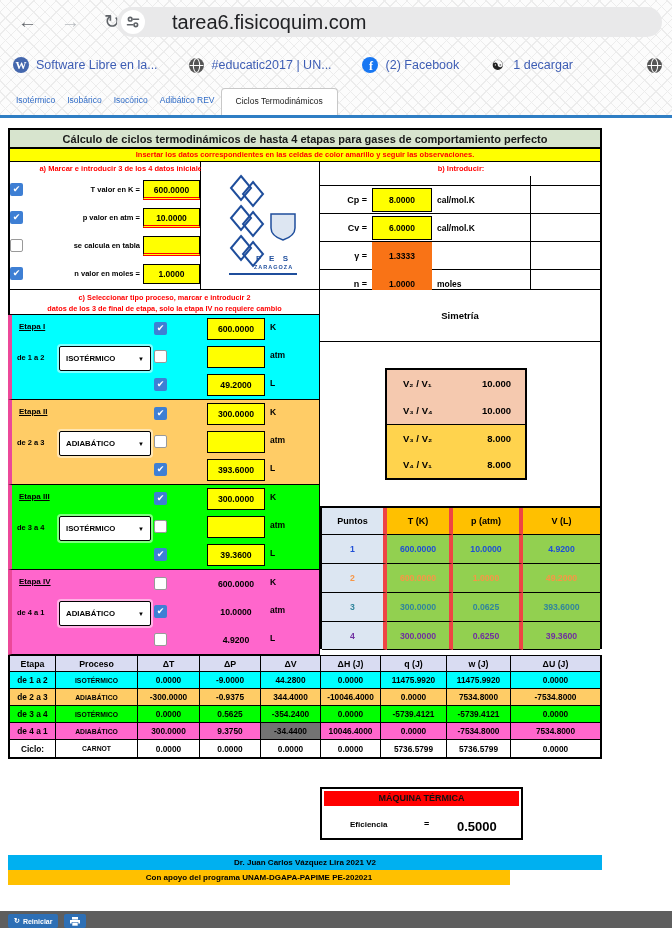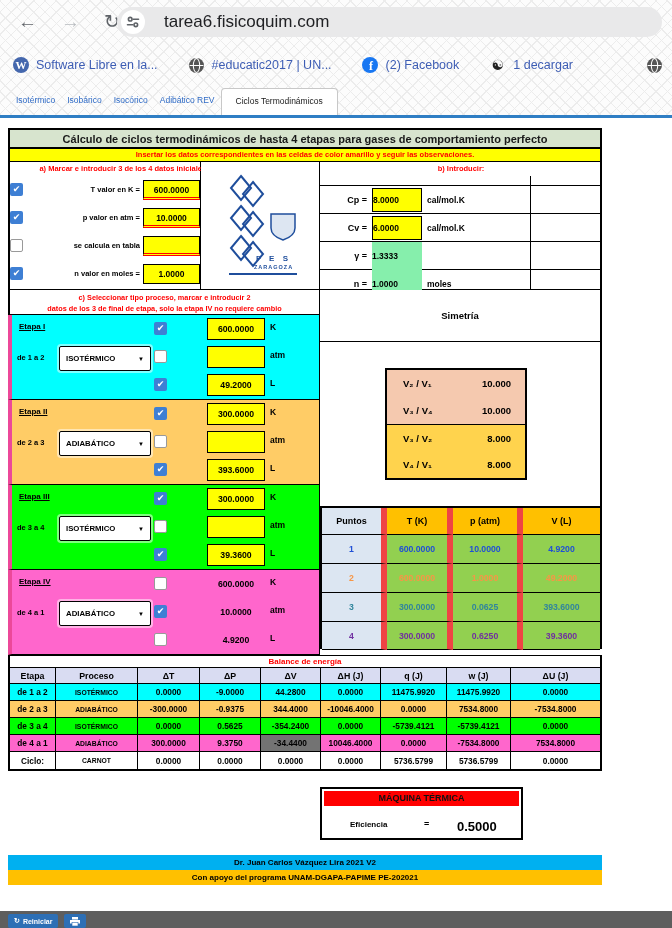--- a/index.html
+++ b/index.html
@@ -7,21 +7,21 @@
   body{font-family:"Liberation Sans",sans-serif;position:relative;background:#fff;overflow:hidden}
   .abs{position:absolute}
   
   .chrome{left:0;top:0;width:672px;height:115px;background:#fcfcfc;
     background-image:repeating-linear-gradient(45deg,#ececec 0 1px,transparent 1px 8px),
                      repeating-linear-gradient(135deg,#ececec 0 1px,transparent 1px 8px);}
   .navbtn{font-size:19px;color:#5f6368;line-height:30px;cursor:pointer}
   .navbtn.disabled{color:#b9bcc0}
   .urlpill{left:117px;top:7px;width:545px;height:30px;background:#e9e9ea;border-radius:15px;display:flex;align-items:center}
   .tunecircle{width:24px;height:24px;border-radius:12px;background:#fff;margin-left:4px;display:flex;align-items:center;justify-content:center}
-  .urltext{font-size:17px;color:#202124;margin-left:19px}
+  .urltext{font-size:20px;color:#202124;margin-left:27px}
   .bookmarks{left:0;top:44px;width:672px;height:42px;display:flex;align-items:center;padding-left:12px}
   .bm{display:flex;align-items:center;margin-right:30px;cursor:pointer}
   .bm-icon{display:flex;align-items:center;justify-content:center;width:17px;height:17px;margin-right:7px;font-size:14px;line-height:17px}
   .bm-label{font-size:12.5px;color:#3d5db4;white-space:nowrap}
   .bm.last{margin-left:auto;margin-right:2px}
   .tabstrip{left:0;top:86px;width:672px;height:29px;display:flex;align-items:flex-end;padding-left:10px}
   .ws-tab{font-size:8.5px;color:#2f6bc6;padding:0 6px;height:27px;line-height:24px;cursor:pointer;white-space:nowrap}
   .ws-tab.active{background:#fff;border:1px solid #c8c8c8;border-bottom:none;border-radius:4px 4px 0 0;color:#1a1a1a;padding:0 14px}
   .blueline{left:0;top:115px;width:672px;height:3px;background:#2f7ec4}
   
@@ -37,23 +37,23 @@
   .ycell{background:#ffff00;border:1px solid #000;text-align:center;font-weight:bold;font-size:8.5px}
   .redline{border-bottom:3px double #f00}
   .logobox{left:193px;top:34px;width:119px;height:128px;border-right:1px solid #000;border-bottom:1px solid #000;background:#fff}
   .logotext1{left:248px;top:126px;font-size:8px;font-weight:bold;color:#1f4e9c;letter-spacing:3px}
   .logotext2{left:246px;top:136px;font-size:5.5px;font-weight:bold;color:#1f4e9c;letter-spacing:1px}
   .bbox{left:312px;top:34px;width:282px;height:128px;border-right:2px solid #000;border-bottom:1px solid #000;background:#fff}
   .bheader{width:282px;height:24px;text-align:center;font-weight:bold;font-size:7.5px;color:#f00;border-bottom:1px solid #000;line-height:14px}
   .brow{display:flex;align-items:center;height:28px;border-bottom:1px solid #000}
   .brow:last-child{border-bottom:none}
   .blabel{width:52px;text-align:right;font-weight:bold;font-size:9px;padding-right:5px}
-  .bcell{width:50px;height:24px;text-align:left;font-weight:bold;font-size:8.5px;line-height:22px}
+  .bcell{width:60px;height:24px;text-align:center;font-weight:bold;font-size:8.5px;line-height:22px}
   .bcell.yellow{background:#ffff00;border:1px solid #000}
-  .bcell.green{background:#86efac;height:28px;line-height:28px}
+  .bcell.green{background:#f97316;height:28px;line-height:28px}
   .bunit{font-weight:bold;font-size:8.5px;padding-left:5px}
   .bvline{left:522px;top:48px;width:1px;height:114px;background:#000}
   .cnote{left:0;top:162px;width:312px;height:25px;border-left:2px solid #000;border-right:1px solid #000;border-bottom:1px solid #000;text-align:center;font-weight:bold;font-size:7.3px;color:#f00;line-height:11px;padding-top:2px;background:#fff}
   .simhdr{left:312px;top:162px;width:282px;height:52px;border-right:2px solid #000;border-bottom:1px solid #000;display:flex;align-items:center;justify-content:center;font-weight:bold;font-size:9.5px;background:#fff}
   .simbody{left:312px;top:214px;width:282px;height:164px;border-right:2px solid #000;background:#fff}
   .ratios{position:absolute;left:65px;top:26px;width:142px;height:112px;border:2px solid #000}
   .ratio-row{height:27px;display:flex;align-items:center;justify-content:space-between;padding:0 14px 0 16px}
   .ratio-row.top{background:#f5c9af}
   .ratio-row.bot{background:#ffd34d}
   .ratio-row.divider{border-top:1px solid #000}
@@ -64,38 +64,38 @@
   .etapa-select{position:absolute;left:47px;top:31px;width:92px;height:25px;background:#fff;border:1px solid #000;border-radius:2px;display:flex;align-items:center;justify-content:space-between;padding:0 6px;cursor:pointer;box-shadow:0 0 0 2px rgba(255,255,255,.5)}
   .sel-label{font-weight:bold;font-size:7.8px}
   .sel-chev{font-size:6px}
   .etapa-row{position:absolute;left:0;width:312px;height:28px}
   .etapa-row .cb{position:absolute;left:142px;top:7px}
   .vcell{position:absolute;left:195px;top:3px;width:58px;height:22px;text-align:center;font-weight:bold;font-size:8.7px;line-height:20px}
   .vcell.yellow{background:#ffff00;border:1px solid #000}
   .vcell.plain{line-height:22px}
   .vunit{position:absolute;left:258px;top:7px;font-weight:bold;font-size:8.5px}
   .puntos{left:312px;top:378px;width:282px;height:143px;border:2px solid #000;display:grid;grid-template-columns:65px 66px 70px 77px;grid-template-rows:27px 29px 29px 29px 28px}
-  .pcell{border-right:6px solid #ef4444;border-bottom:1px solid #000;display:flex;align-items:center;justify-content:center;font-weight:bold;font-size:8.7px}
+  .pcell{border-right:4px solid #ef4444;border-bottom:1px solid #000;display:flex;align-items:center;justify-content:center;font-weight:bold;font-size:8.7px}
   .pcell.hdr{font-size:9px}
   .pcell:nth-child(4n){border-right:none}
   .balance{left:0;top:527px;width:594px;border:2px solid #000;border-top:1px solid #000;background:#fff}
   .bal-title{height:12px;text-align:center;font-weight:bold;font-size:8px;color:#f00;line-height:11px;border-bottom:1px solid #000}
   .bal-grid{display:grid;grid-template-columns:46px 82px 62px 61px 60px 60px 66px 64px 89px}
   .bal-cell{border-right:1px solid #000;border-bottom:1px solid #000;display:flex;align-items:center;justify-content:center;font-weight:bold;font-size:8.3px;height:17px;overflow:hidden}
   .bal-cell.hdr{background:#d9dcf2;font-size:8.8px;height:16px}
   .bal-cell.proc{font-size:6.8px}
   .bal-cell:nth-child(9n){border-right:none}
   .bal-grid .bal-cell:nth-last-child(-n+9){border-bottom:none}
   .maquina{left:312px;top:659px;width:203px;height:53px;border:2px solid #000;background:#fff}
   .maq-banner{position:absolute;left:2px;top:2px;width:195px;height:15px;background:#f00;text-align:center;font-weight:bold;font-size:9px;line-height:15px;color:#111}
   .maq-label{position:absolute;left:28px;top:31px;font-weight:bold;font-size:8px}
   .maq-eq{position:absolute;left:102px;top:30px;font-weight:bold;font-size:9px}
   .maq-value{position:absolute;left:135px;top:30px;font-weight:bold;font-size:13px}
   .footer-credit{left:0;top:727px;width:594px;height:15px;background:#00b0f0;text-align:center;font-weight:bold;font-size:8px;line-height:15px}
-  .footer-support{left:0;top:742px;width:594px;height:15px;background:#ffc000;text-align:center;font-weight:bold;font-size:8px;line-height:15px}
+  .footer-support{left:0;top:742px;width:502px;height:15px;background:#ffc000;text-align:center;font-weight:bold;font-size:8px;line-height:15px}
   .bottombar{left:0;top:911px;width:672px;height:17px;background:#5e5e5e;display:flex;align-items:flex-end;padding-left:8px;gap:6px}
   .btn-blue{background:#2d6fb5;color:#fff;font-size:7px;font-weight:bold;height:14px;display:flex;align-items:center;gap:3px;padding:0 6px;border-radius:2px;cursor:pointer}
 </style>
 </head>
 <body>
 
 <div class="abs chrome">
   <span class="abs navbtn" style="left:18px;top:7px">←</span>
   <span class="abs navbtn disabled" style="left:61px;top:7px">→</span>
   <span class="abs navbtn" style="left:104px;top:7px">↻</span>
@@ -384,21 +384,20 @@
       <div class="pcell" style="background: rgb(146, 208, 80); color: rgb(49, 133, 156);">300.0000</div>
       <div class="pcell" style="background: rgb(146, 208, 80); color: rgb(49, 133, 156);">0.0625</div>
       <div class="pcell" style="background: rgb(146, 208, 80); color: rgb(49, 133, 156);">393.6000</div>
       <div class="pcell" style="background: rgb(220, 230, 242); color: rgb(112, 48, 160);">4</div>
       <div class="pcell" style="background: rgb(146, 208, 80); color: rgb(112, 48, 160);">300.0000</div>
       <div class="pcell" style="background: rgb(146, 208, 80); color: rgb(112, 48, 160);">0.6250</div>
       <div class="pcell" style="background: rgb(146, 208, 80); color: rgb(112, 48, 160);">39.3600</div>
     </div>
 
   <div class="abs balance">
-    <div class="bal-title">Balance de energía</div>
     <div class="bal-grid" id="bal-grid">
         <div class="bal-cell hdr">Etapa</div>
         <div class="bal-cell hdr">Proceso</div>
         <div class="bal-cell hdr">ΔT</div>
         <div class="bal-cell hdr">ΔP</div>
         <div class="bal-cell hdr">ΔV</div>
         <div class="bal-cell hdr">ΔH (J)</div>
         <div class="bal-cell hdr">q (J)</div>
         <div class="bal-cell hdr">w (J)</div>
         <div class="bal-cell hdr">ΔU (J)</div>

